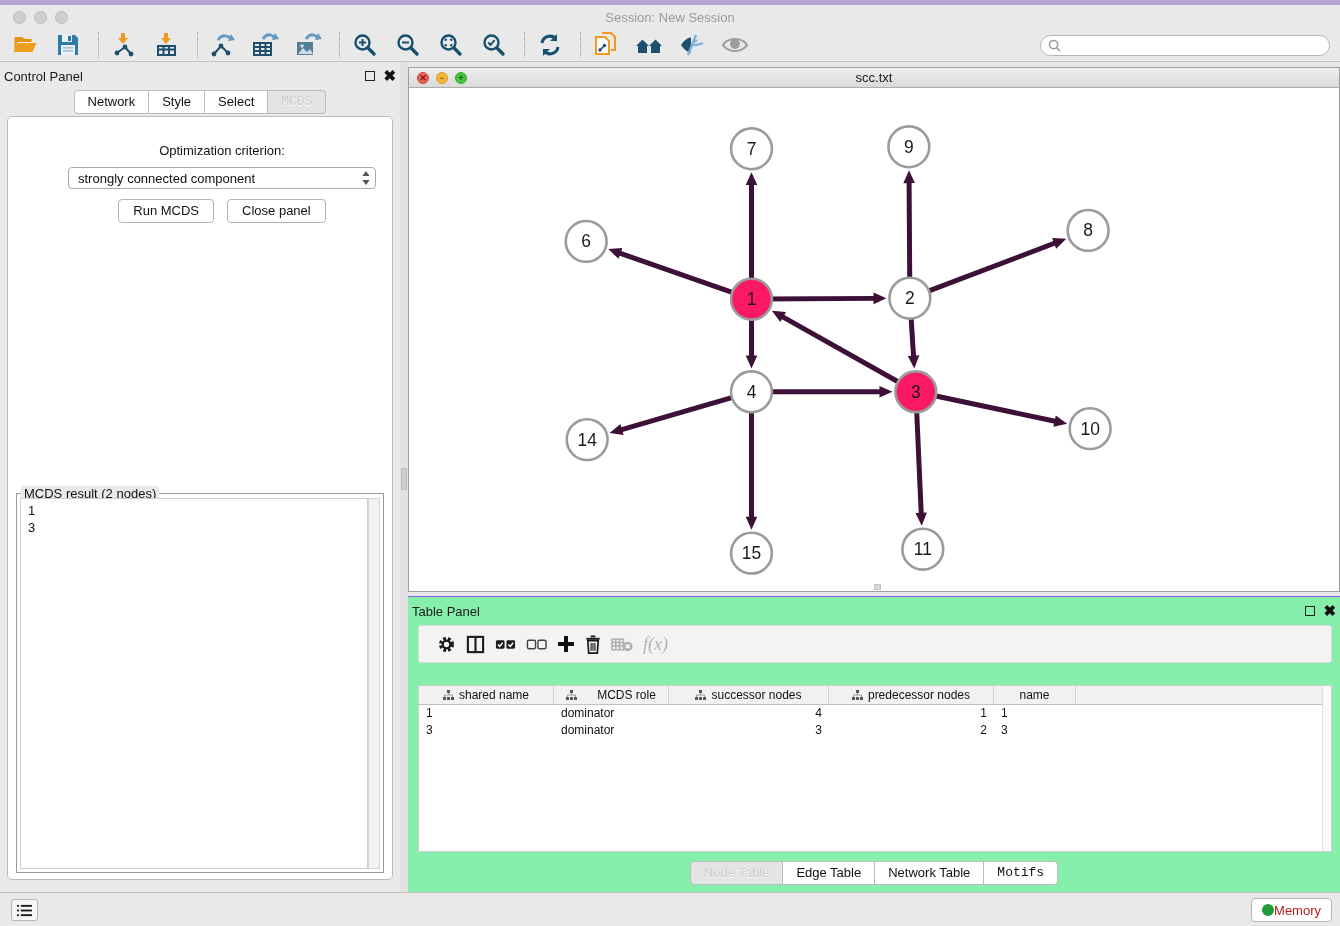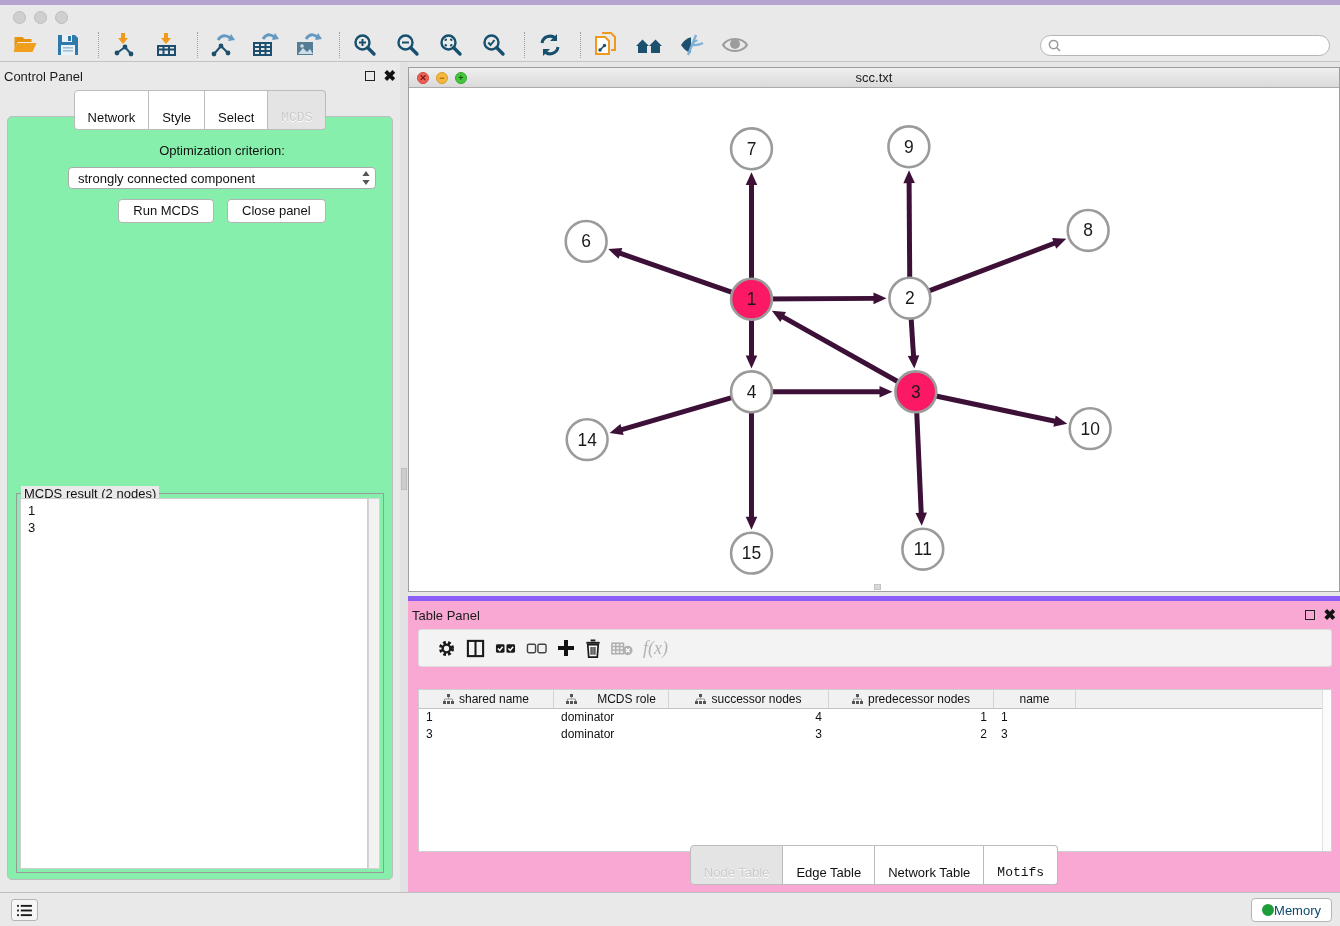--- a/index.html
+++ b/index.html
@@ -44,28 +44,28 @@
   
   .control-panel { position:absolute; left:0; top:0; width:400px; height:100%; background:#e9e9e9; }
   .panel-header { height:28px; display:flex; align-items:center; padding:0 4px; }
   .panel-header .ph-title { font-size:13px; color:#1a1a1a; }
   .ph-icons { margin-left:auto; display:flex; align-items:center; gap:8px; }
   .float-icon { width:10px; height:10px; border:1.5px solid #222; display:inline-block; }
   .close-icon { font-size:15px; font-weight:700; color:#111; line-height:10px; }
   .tab-row { display:flex; justify-content:center; position:relative; z-index:2; }
   .tab {
     background:#fff; border:1px solid #bcbcbc; border-left:none;
-    font-size:13px; color:#111; padding:19px 13px 4px; cursor:default;
+    font-size:13px; color:#111; padding:3px 13px 4px; cursor:default;
   }
   .tab:first-child { border-left:1px solid #bcbcbc; border-radius:4px 0 0 4px; }
   .tab:last-child { border-radius:0 4px 4px 0;font-family:Liberation Mono, monospace; }
   .tab.active { background:#e4e4e4; color:#cccccc; text-shadow:0 1px 0 #fff; }
   .cp-content {
     position:absolute; left:7px; right:7px; top:66px; bottom:12px;
-    border:1px solid #bdbdbd; border-radius:5px; background:#86efac; margin-top:-12px;padding-left:44px;
+    border:1px solid #bdbdbd; border-radius:5px; background:#ffffff; margin-top:-12px;padding-left:44px;
   }
   .opt-label { text-align:center; font-size:13px; color:#111; margin-top:26px; }
   .select {
     width:308px; height:22px; margin:9px auto 0; background:#fff;
     border:1px solid #ababab; border-radius:4px; display:flex; align-items:center;
     padding:0 4px 0 9px; font-size:13px; color:#111;
   }
   .select .sel-label { flex:1; }
   .btn-row { display:flex; justify-content:center; gap:13px; margin-top:10px; }
   .push-btn {
@@ -118,21 +118,21 @@
     position:absolute; left:0; right:0; text-align:center; font-size:13px; color:#1a1a1a;
   }
   .net-canvas { position:absolute; top:21px; bottom:0; left:0; right:0; background:#fff; }
   .net-grip {
     position:absolute; bottom:1px; left:50%; width:7px; height:6px;
     background:#d8d8d8; border:1px solid #c4c4c4;
   }
   
   .table-panel {
     position:absolute; top:534px; left:0; right:0; bottom:0;
-    background:#f9a8d4; border-top:5px solid #8b5cf6;
+    background:#86efac; border-top:1px solid #8b5cf6;
   }
   .tp-toolbar {
     position:absolute; top:28px; left:10px; right:8px; height:38px;
     background:#f3f3f3; border:1px solid #dcdcdc; border-radius:3px;
     display:flex; align-items:center; gap:10px; padding-left:18px;
   }
   .tp-btn { display:flex; align-items:center; justify-content:center; }
   .fx-label {
     font-family:"Liberation Serif", serif; font-style:italic;
     font-size:18px; color:#b3b3b3;
@@ -160,35 +160,36 @@
   }
   .list-btn {
     position:absolute; left:11px; top:6px; width:27px; height:22px;
     background:#f6f6f6; border:1px solid #b5b5b5; border-radius:3px;
     display:flex; align-items:center; justify-content:center;
   }
   .memory-btn {
     position:absolute; right:8px; top:5px; height:24px;
     background:#fff; border:1px solid #b5b5b5; border-radius:4px;
     display:flex; align-items:center; padding:0 10px;
-    font-size:13px; color:#0c4a6e;
+    font-size:13px; color:#b91c1c;
   }
   .mem-dot { width:12px; height:12px; border-radius:50%; background:#1f9d3a; }
 </style>
 </head>
 <body>
 
 <div class="desktop-strip"></div>
 
 <div class="titlebar">
   <div class="traffic">
     <span class="tl"></span>
     <span class="tl"></span>
     <span class="tl"></span>
   </div>
+  <div class="win-title">Session: New Session</div>
 </div>
 
 <div class="toolbar">
 
   <div class="tb-btn">
     <svg width="25" height="22" viewBox="0 0 24 22">
       <path d="M1 3h8l2 2h7v3H4L1 17z" fill="#e8930e"></path>
       <path d="M4 9h19l-4 9H0z" fill="#ef9f1c"></path>
     </svg>
   </div>

